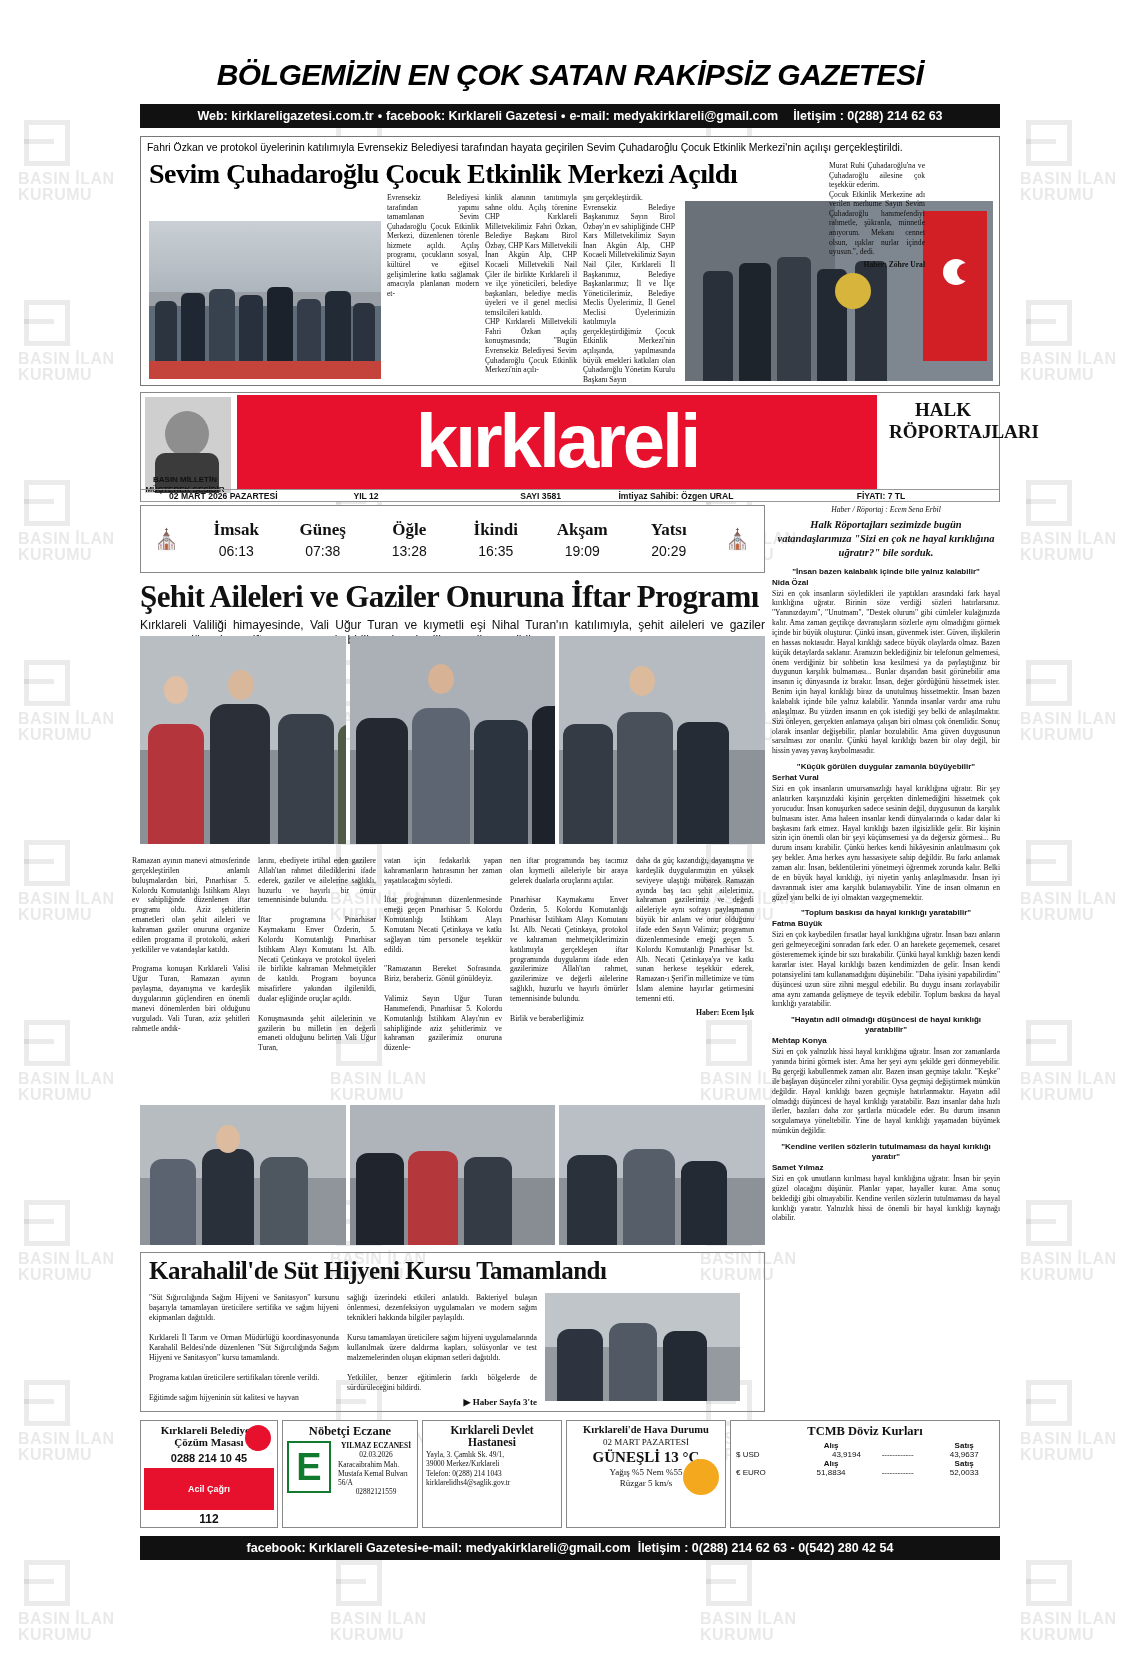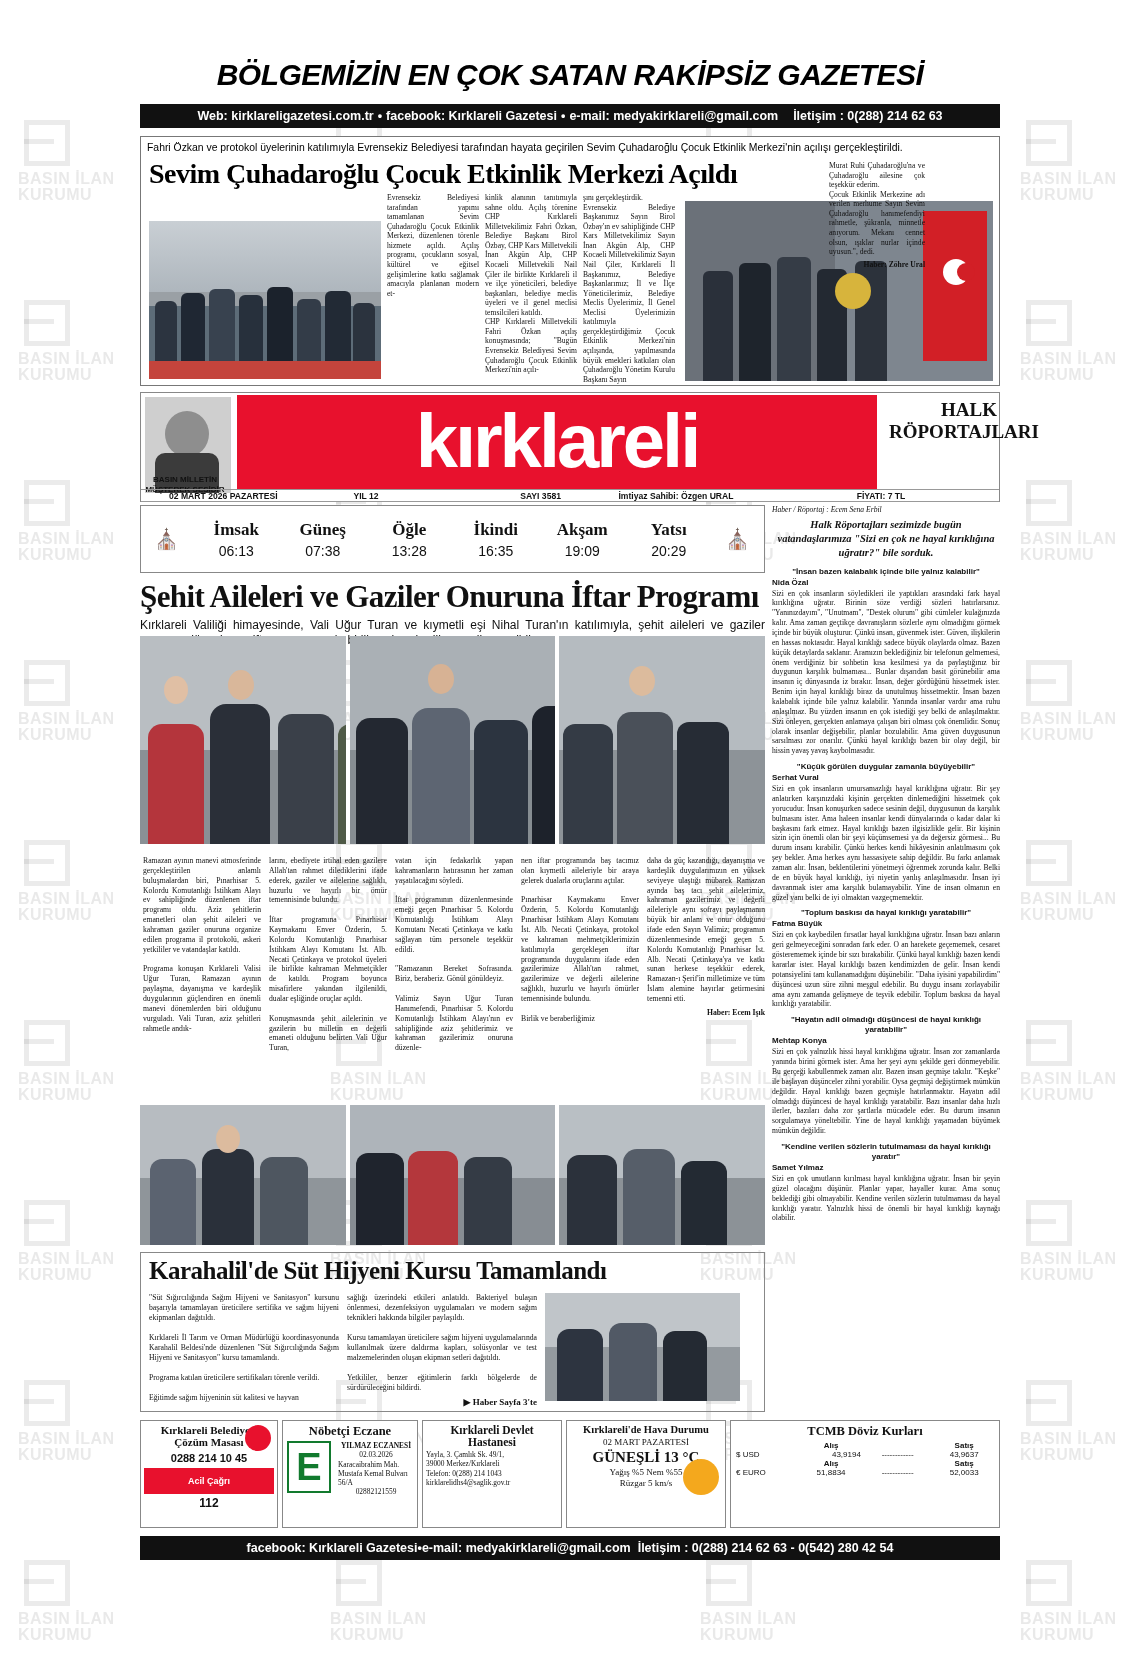--- a/index.html
+++ b/index.html
@@ -122,21 +122,21 @@
     margin:0; font-family:"Liberation Serif", serif; font-weight:bold;
     font-size:31px; letter-spacing:-0.6px; line-height:1.1;
   }
   .mainstory .sub {
     margin-top:4px; font-family:"Liberation Sans", sans-serif;
     font-size:12px; line-height:1.25; text-align:justify;
   }
   .mainphotos { position:absolute; left:140px; top:630px; width:625px; height:215px; display:flex; gap:4px; }
   .mainphotos .img { flex:1; }
   .main-cols {
-    position:absolute; left:143px; top:852px; width:625px; height:250px;
+    position:absolute; left:132px; top:852px; width:625px; height:250px;
     display:flex; gap:8px;
   }
   .main-cols .c { width:118px; font-size:7.7px; line-height:1.28; text-align:justify; }
   .byline { text-align:right; font-weight:bold; font-size:7.7px; }
 
   .photorow2 { position:absolute; left:140px; top:1105px; width:625px; height:140px; display:flex; gap:4px; }
   .photorow2 .img { flex:1; }
 
   
   .story2 { position:absolute; left:140px; top:1252px; width:625px; height:160px; border:1px solid #888; }
@@ -146,21 +146,21 @@
   }
   .story2 .cols { position:absolute; left:8px; top:40px; right:8px; display:flex; gap:8px; }
   .story2 .c { width:190px; font-size:7.7px; line-height:1.3; text-align:justify; }
   .story2 .photo3 { width:195px; height:108px; }
   .story2 .more { font-weight:bold; font-size:9px; text-align:right; margin-top:4px; }
 
   
   .rightcol {
     position:absolute; left:772px; top:505px; width:228px; height:907px;
   }
-  .rc-head { text-align:left; font-size:7.6px; font-style:italic; margin-bottom:4px; }
+  .rc-head { text-align:center; font-size:7.6px; font-style:italic; margin-bottom:4px; }
   .rc-lead {
     font-family:"Liberation Serif", serif; font-weight:bold; font-style:italic;
     font-size:10.5px; line-height:1.35; text-align:center; margin-bottom:6px;
   }
   .rc-q {
     font-family:"Liberation Sans", sans-serif; font-weight:bold; font-size:8px;
     text-align:center; line-height:1.25; margin:6px 0 1px;
   }
   .rc-name { font-family:"Liberation Sans", sans-serif; font-weight:bold; font-size:8px; margin-bottom:2px; }
   .rc-body { font-size:7.6px; line-height:1.3; text-align:justify; }
@@ -173,21 +173,21 @@
     font-size:12.5px; text-align:center;
   }
   .ibox .small { font-size:7.4px; line-height:1.25; }
   .b1{ width:138px; }
   .b2{ width:136px; }
   .b3{ width:140px; }
   .b4{ width:160px; text-align:center; }
   .b5{ flex:1; }
   .phone { font-family:"Liberation Sans", sans-serif; font-weight:bold; font-size:11px; text-align:center; margin-top:4px;}
   .acil { background:#e8112d; color:#fff; font-family:"Liberation Sans", sans-serif;
-          font-weight:bold; font-size:9px; text-align:center; padding:8px 0; margin-top:4px;}
+          font-weight:bold; font-size:9px; text-align:center; padding:16px 0; margin-top:4px;}
   .eczlogo {
     position:absolute; left:4px; top:20px; width:44px; height:52px; border:2px solid #127a2e;
     color:#127a2e; font-family:"Liberation Sans", sans-serif; font-weight:bold;
     font-size:38px; text-align:center; line-height:48px;
   }
   .weather-ico {
     position:absolute; right:6px; top:38px; width:36px; height:36px; border-radius:50%;
     background:#f4a81d;
   }
   .fx table { width:100%; border-collapse:collapse; font-size:8px; font-family:"Liberation Sans", sans-serif;}
@@ -451,21 +451,21 @@
   </div>
 
   <div class="nameplate">
     <div class="ataturk img" style="background:#cfcfcf;">
       <div style="position:absolute;left:20px;top:14px;width:44px;height:46px;border-radius:50%;background:#8e8e8e"></div>
       <div style="position:absolute;left:10px;top:56px;width:64px;height:40px;background:#3b3b3b;border-radius:10px 10px 0 0"></div>
     </div>
     <div class="basin" style="white-space:pre-line;">BASIN MİLLETİN
 MÜŞTEREK SESİDİR</div>
     <div class="plate-title">kırklareli</div>
-    <div class="halk" style="white-space:pre-line;text-align:right;">HALK
+    <div class="halk" style="white-space:pre-line;">HALK
 RÖPORTAJLARI</div>
 
     <div class="plate-info">
       <span class="pi1">02 MART 2026 PAZARTESİ</span>
       <span class="pi2">YIL 12</span>
       <span class="pi3">SAYI  3581</span>
       <span class="pi4">İmtiyaz Sahibi: Özgen URAL</span>
       <span class="pi5">FİYATI: 7 TL</span>
     </div>
   </div>

